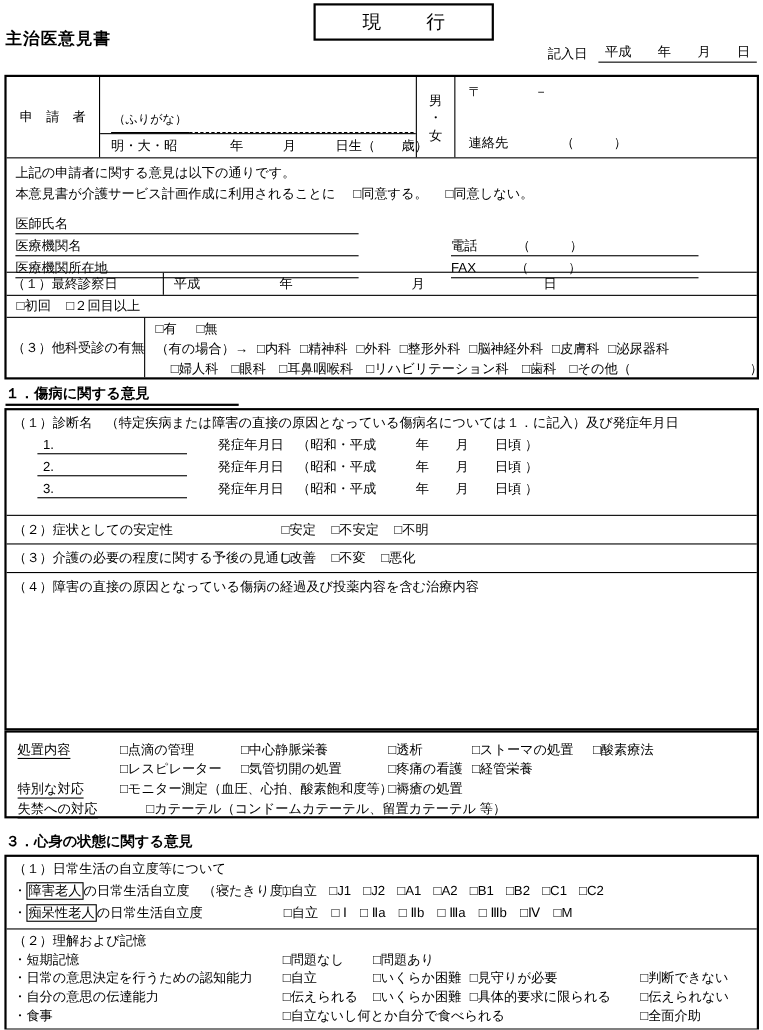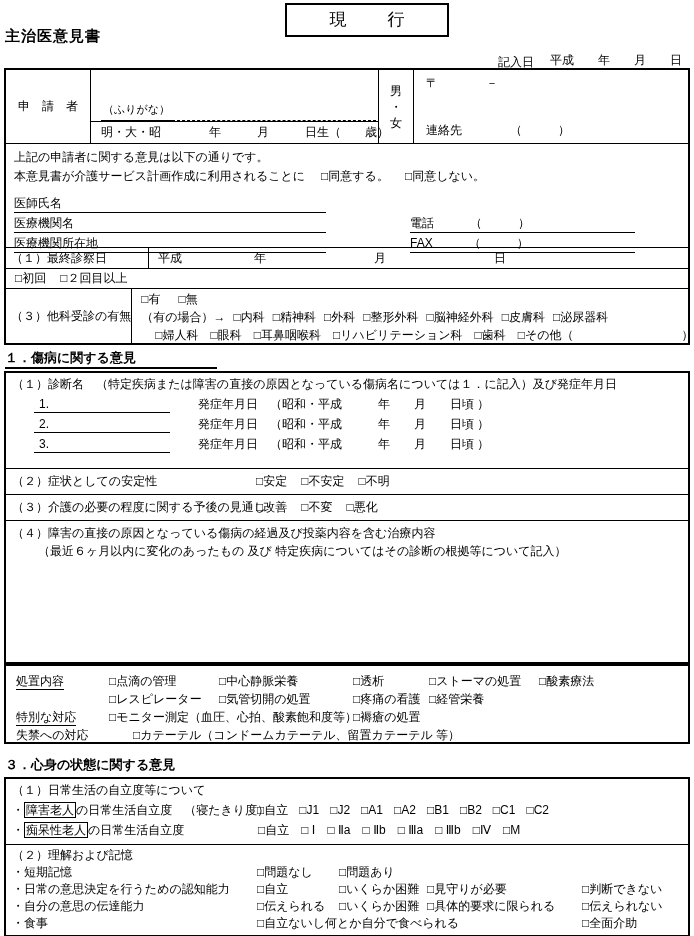--- a/index.html
+++ b/index.html
@@ -7,21 +7,21 @@
   body{width:694px;height:936px;color:#000;
        font-family:"Liberation Sans","DejaVu Sans",sans-serif;
        font-size:12px;line-height:1.25;}
   .page{position:relative;width:694px;height:936px;overflow:hidden;}
   .pre{white-space:pre;}
   
   .hdr{position:relative;height:68px;}
   .title{position:absolute;left:5px;top:27px;font-size:15px;font-weight:bold;letter-spacing:1px;}
   .stamp{position:absolute;left:285px;top:3px;width:164px;height:34px;border:2px solid #000;
          display:flex;align-items:center;justify-content:center;font-size:17px;letter-spacing:12px;text-indent:12px;}
-  .fdate{position:absolute;right:6px;top:53px;display:flex;align-items:flex-end;gap:10px;}
+  .fdate{position:absolute;right:6px;top:40px;display:flex;align-items:flex-end;gap:10px;}
   .fd-u{display:inline-block;border-bottom:1px solid #000;padding:0 6px 1px 6px;white-space:pre;}
   
   .tbl{margin-left:4px;width:686px;border:2px solid #000;}
   .rowA{display:flex;height:73px;}
   .cellApp{width:85px;border-right:1px solid #000;display:flex;align-items:center;justify-content:center;white-space:pre;}
   .cellMid{width:287px;display:flex;flex-direction:column;}
   .furi{flex:1;padding:5px 2px 0 10px;display:flex;align-items:flex-end;}
   .furiLbl{border-bottom:1px solid #000;padding:0 2px 3px 2px;font-size:11px;white-space:pre;}
   .furiDash{flex:1;border-bottom:1px dashed #000;height:16px;}
   .birth{height:22px;border-top:1px solid #000;padding-left:10px;line-height:21px;white-space:pre;}
@@ -227,21 +227,20 @@
     <div class="s1c">
       <span class="s1q">（３）介護の必要の程度に関する予後の見通し</span>
       <span class="optrow g14">
           <span class="opt cell">□改善</span>
           <span class="opt cell">□不変</span>
           <span class="opt cell">□悪化</span>
         </span>
     </div>
     <div class="s1d">
       <div class="qlbl">（４）障害の直接の原因となっている傷病の経過及び投薬内容を含む治療内容</div>
-      <div class="note2">（最近６ヶ月以内に変化のあったもの 及び 特定疾病についてはその診断の根拠等について記入）</div>
     </div>
   </div>
 
   
   <div class="sbox s2box">
     <div class="s2row s2r1 h2">
       <span class="cell"><span class="u">処置内容</span></span>
     <span class="opt cell">□点滴の管理</span>
         <span class="opt cell">□中心静脈栄養</span>
         <span class="opt cell">□透析</span>

